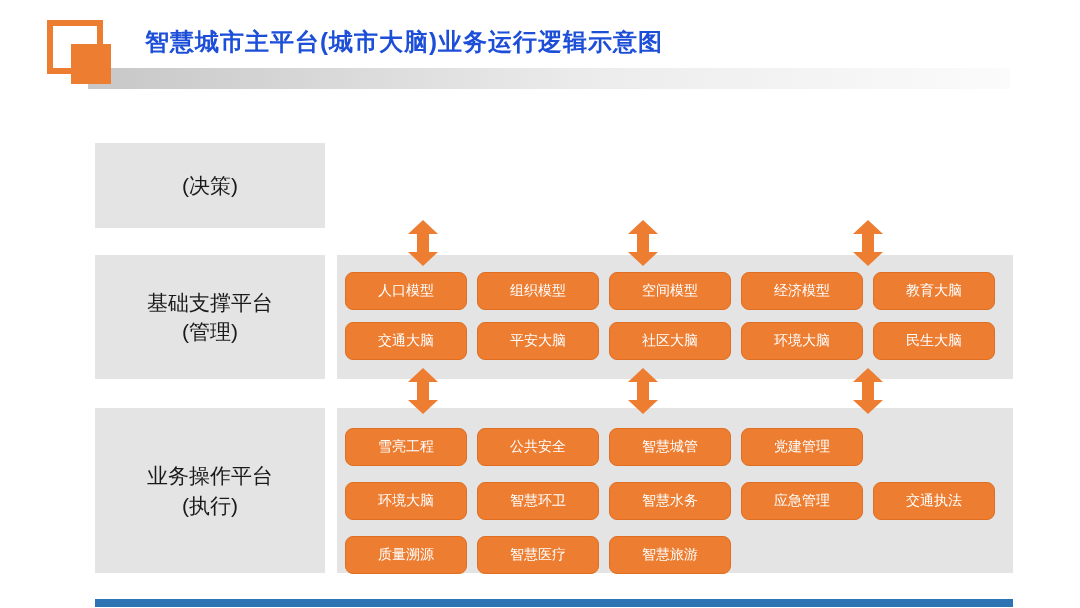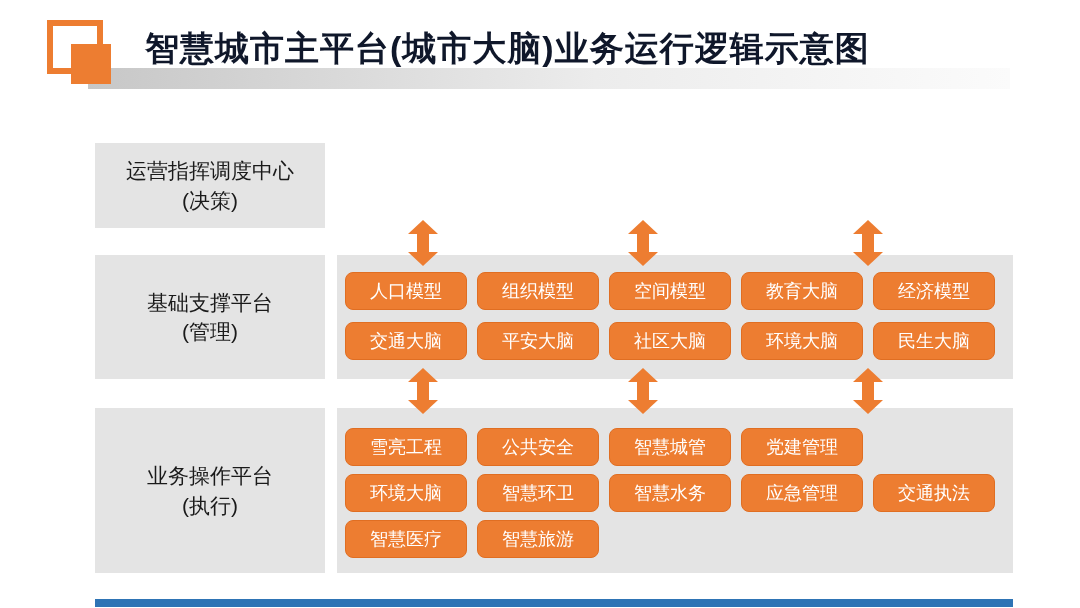--- a/index.html
+++ b/index.html
@@ -15,21 +15,21 @@
   .sq-outline{
     position:absolute;left:47px;top:20px;width:44px;height:42px;
     background:#ffffff;border:6px solid #ED7D31;z-index:2;
   }
   .sq-fill{
     position:absolute;left:71px;top:44px;width:40px;height:40px;
     background:#ED7D31;z-index:3;
   }
   .page-title{
     position:absolute;left:145px;top:26px;margin:0;z-index:4;
-    font-size:34px;font-weight:bold;color:#0f172a;letter-spacing:1px;white-space:nowrap;
+    font-size:24px;font-weight:bold;color:#1d4ed8;letter-spacing:1px;white-space:nowrap;
   }
   
   .tier{position:absolute;left:0;width:1080px;}
   .tier-1{top:143px;height:85px;}
   .tier-2{top:255px;height:124px;}
   .tier-3{top:408px;height:165px;}
   .tier-label{
     position:absolute;left:95px;top:0;width:230px;height:100%;
     background:#e4e4e4;display:flex;flex-direction:column;align-items:center;justify-content:center;
     font-size:21px;color:#1a1a1a;line-height:1.4;text-align:center;
@@ -37,26 +37,26 @@
   .tier-panel{
     position:absolute;left:337px;top:0;width:676px;height:100%;background:#e4e4e4;
   }
   .blue-box{
     position:absolute;left:33px;top:14px;width:605px;height:55px;background:#0c71b8;
     display:flex;align-items:center;justify-content:center;
     color:#ffffff;font-size:23px;font-weight:bold;letter-spacing:1px;
   }
   .grid{position:absolute;left:8px;display:flex;flex-direction:column;}
   .grid-2{top:17px;gap:12px;}
-  .grid-3{top:20px;gap:8px;}
+  .grid-3{top:20px;gap:16px;}
   .grid-row{display:flex;gap:10px;}
   .obox{
     width:122px;height:38px;background:#ED7D31;border:1px solid #e06e22;border-radius:8px;
     display:flex;align-items:center;justify-content:center;box-sizing:border-box;
-    color:#ffffff;font-size:18px;white-space:nowrap;
+    color:#ffffff;font-size:14px;white-space:nowrap;
   }
   
   .varrow{position:absolute;width:30px;height:46px;z-index:5;}
   .varrow::before{
     content:"";position:absolute;top:0;left:0;width:0;height:0;
     border-left:15px solid transparent;border-right:15px solid transparent;
     border-bottom:14px solid #ED7D31;
   }
   .varrow::after{
     content:"";position:absolute;bottom:0;left:0;width:0;height:0;
@@ -74,21 +74,20 @@
 
 <div class="page">
 
   <div class="title-strip"></div>
   <div class="sq-outline"></div>
   <div class="sq-fill"></div>
   <h1 class="page-title">智慧城市主平台(城市大脑)业务运行逻辑示意图</h1>
 
   <section class="tier tier-1">
     <div class="tier-label">
-      <div>运营指挥调度中心</div>
       <div>(决策)</div>
     </div>
   </section>
 
   <div class="varrow arr-a ax1">
       <div class="shaft"></div>
     </div>
   <div class="varrow arr-a ax2">
       <div class="shaft"></div>
     </div>
@@ -100,22 +99,22 @@
     <div class="tier-label">
       <div>基础支撑平台</div>
       <div>(管理)</div>
     </div>
     <div class="tier-panel">
       <div class="grid grid-2">
         <div class="grid-row">
           <div class="obox">人口模型</div>
           <div class="obox">组织模型</div>
           <div class="obox">空间模型</div>
+          <div class="obox">经济模型</div>
           <div class="obox">教育大脑</div>
-          <div class="obox">经济模型</div>
         </div>
         <div class="grid-row">
           <div class="obox">交通大脑</div>
           <div class="obox">平安大脑</div>
           <div class="obox">社区大脑</div>
           <div class="obox">环境大脑</div>
           <div class="obox">民生大脑</div>
         </div>
       </div>
     </div>
@@ -145,20 +144,21 @@
           <div class="obox">党建管理</div>
         </div>
         <div class="grid-row">
           <div class="obox">环境大脑</div>
           <div class="obox">智慧环卫</div>
           <div class="obox">智慧水务</div>
           <div class="obox">应急管理</div>
           <div class="obox">交通执法</div>
         </div>
         <div class="grid-row">
+          <div class="obox">质量溯源</div>
           <div class="obox">智慧医疗</div>
           <div class="obox">智慧旅游</div>
         </div>
       </div>
     </div>
   </section>
 
   <div class="footer-bar"></div>
 
 </div>

